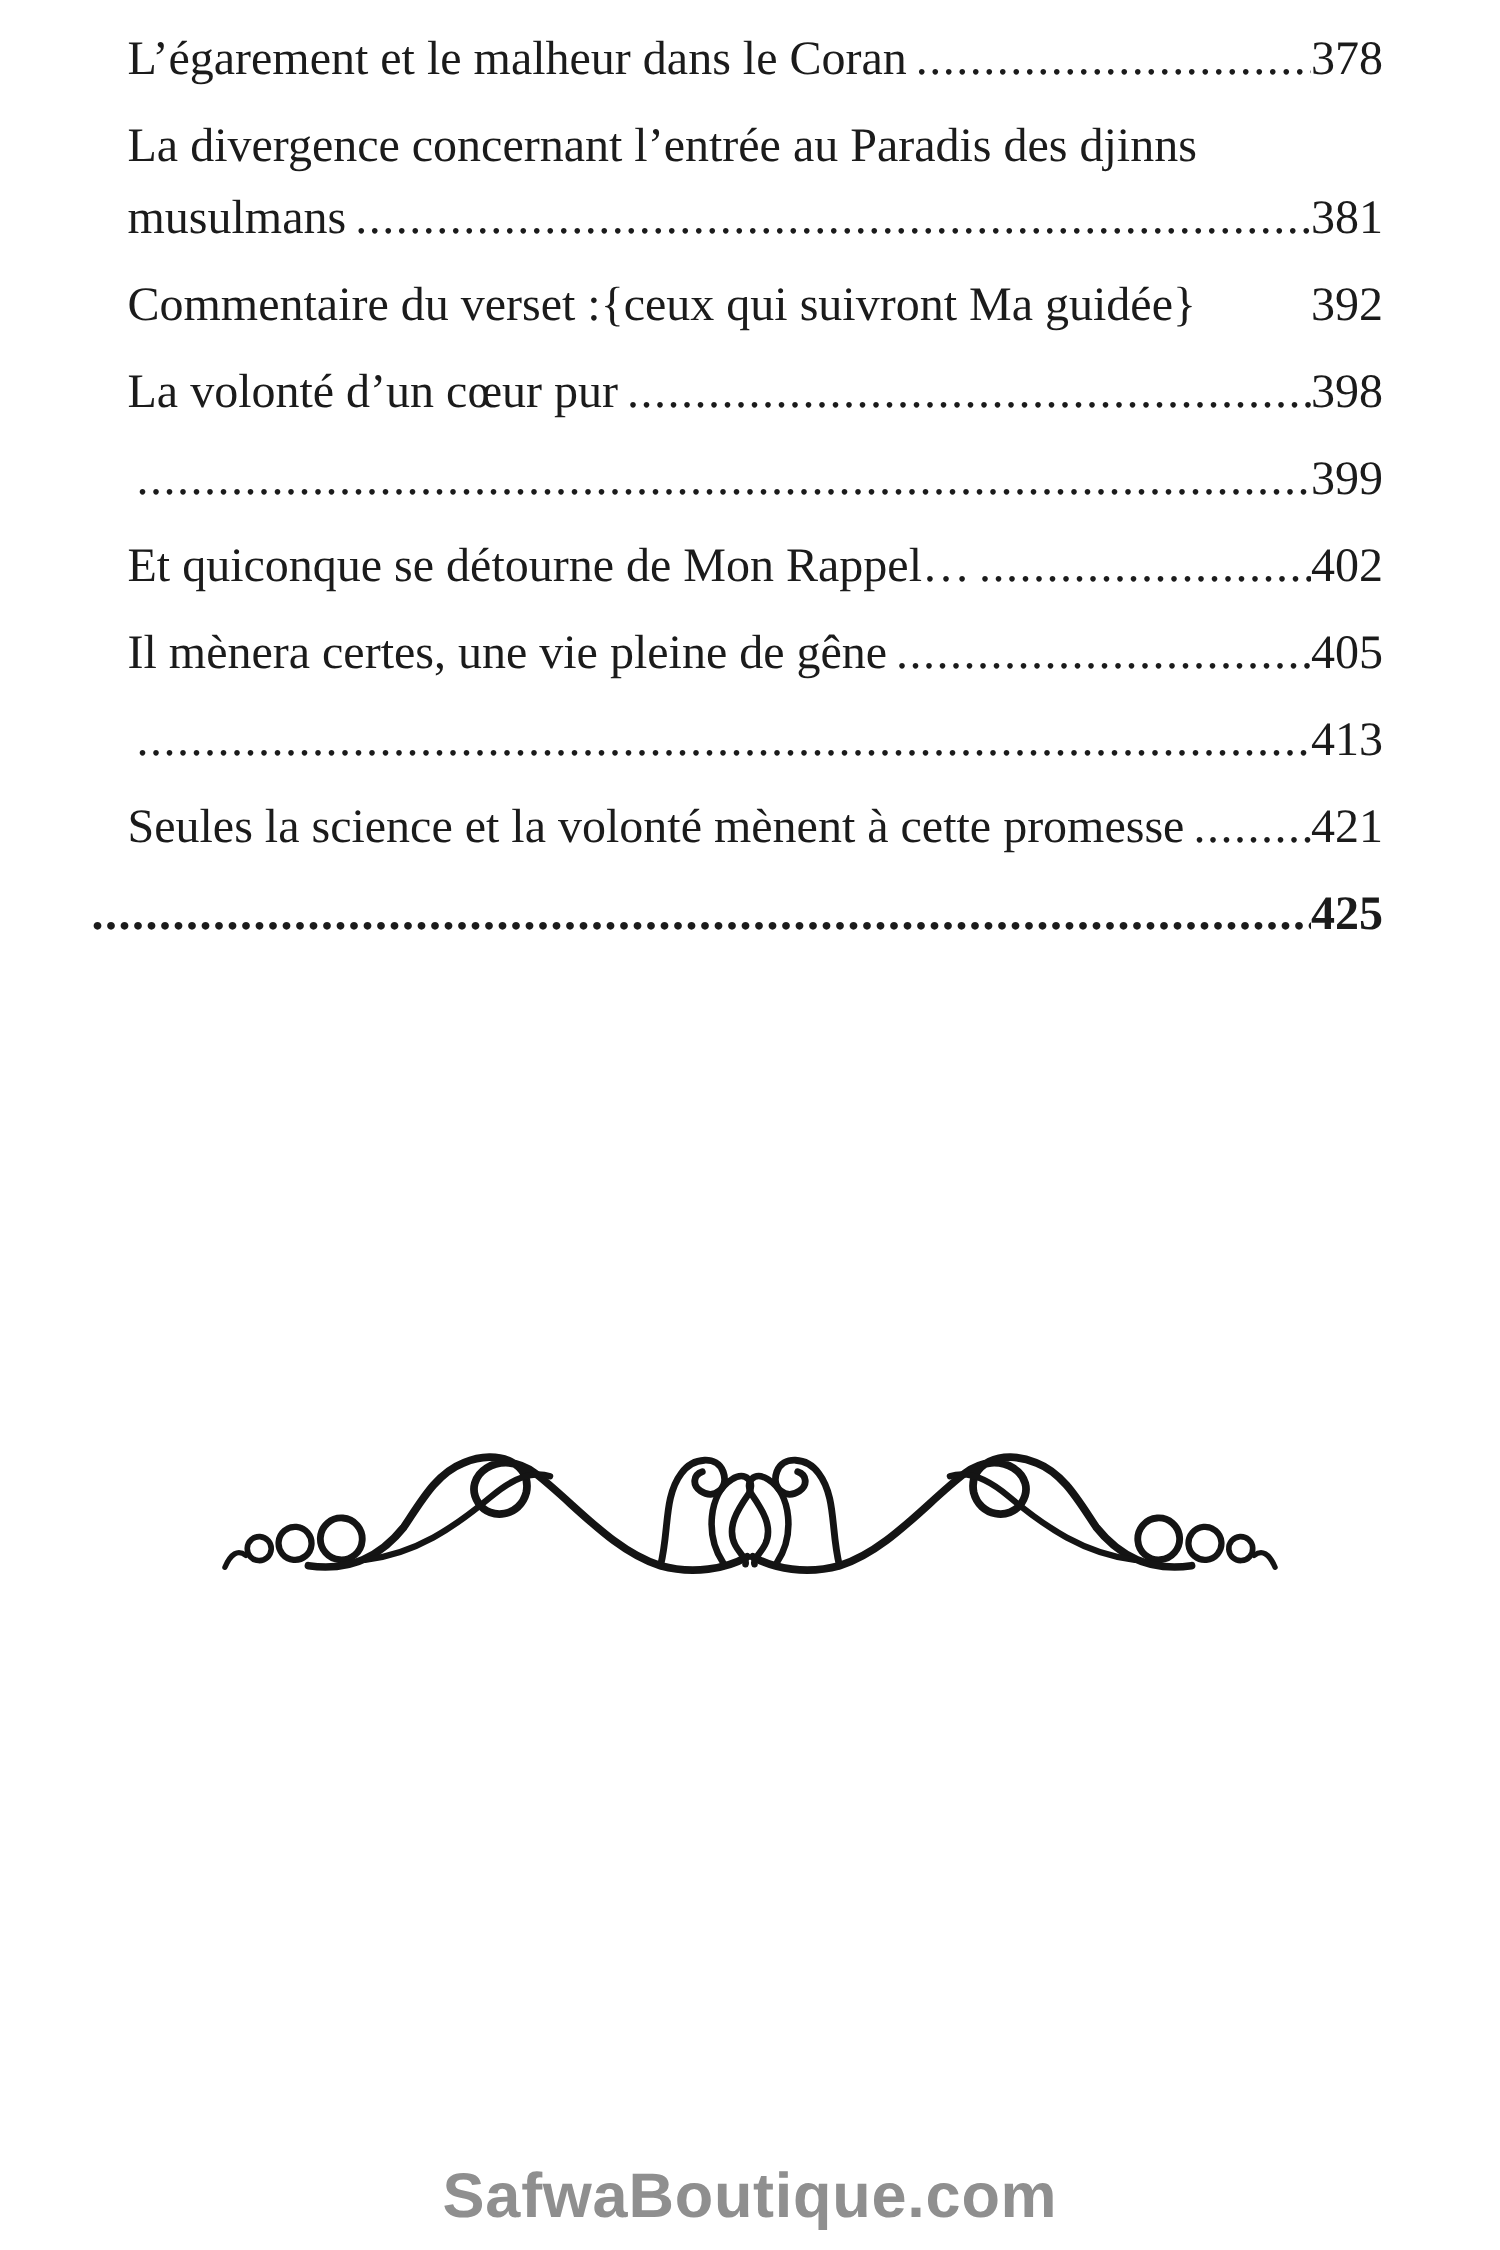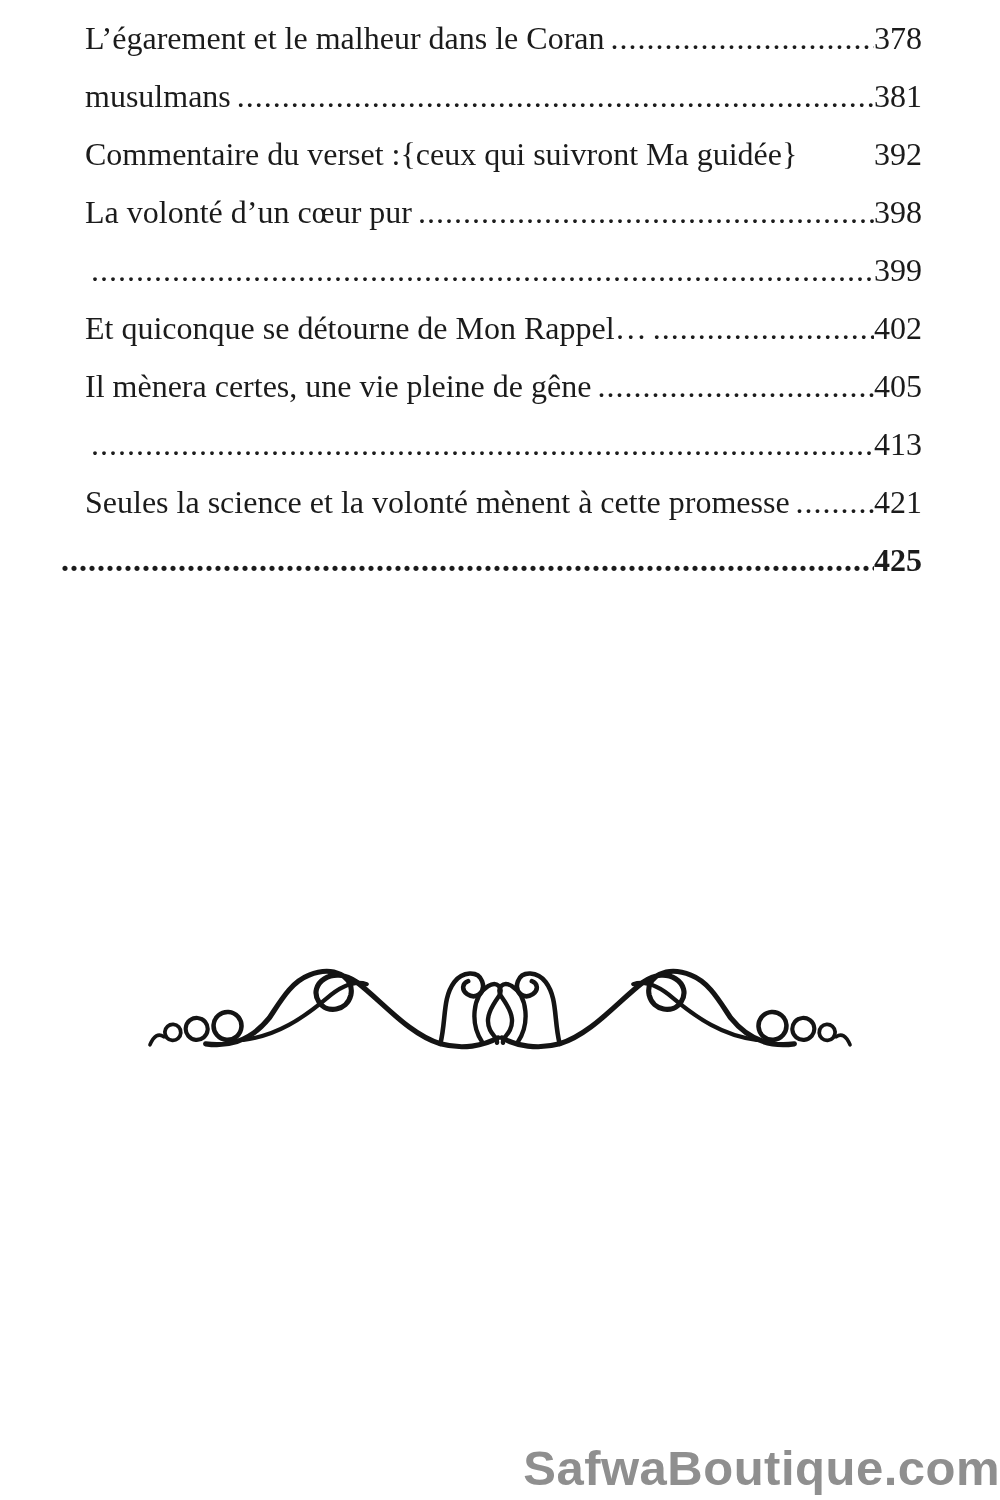--- a/index.html
+++ b/index.html
@@ -24,37 +24,42 @@
   }
   .toc-pagenum { white-space:nowrap; flex:0 0 auto; }
   .ornament {
     position:absolute; top:948px; left:50%;
     transform:translateX(-50%);
     width:716px; height:130px;
   }
   .ornament svg { display:block; width:100%; height:100%; }
   .footer-brand {
     position:absolute; top:1440px; left:0; right:0;
-    text-align:right;
+    text-align:center;
     font-family:"Liberation Sans", sans-serif;
-    font-weight:bold; font-size:49px; letter-spacing:0.5px;
+    font-weight:bold; font-size:42px; letter-spacing:0.5px;
   }
 </style>
 </head>
 <body>
 
 <div class="page" style="background: rgb(255, 255, 255); color: rgb(27, 27, 27);">
 
   <div class="toc" id="toc">
     <div class="toc-row indent">
       <span class="toc-title">L’égarement et le malheur dans le Coran</span>
       <span class="toc-leader">................................................................................................................................................................</span>
       <span class="toc-pagenum">378</span>
     </div>
 
+    <div class="toc-row indent tight">
+      <span class="toc-title">La divergence concernant l’entrée au Paradis des djinns</span>
+      <span class="toc-leader"></span>
+      <span class="toc-pagenum"></span>
+    </div>
 
     <div class="toc-row indent">
       <span class="toc-title">musulmans</span>
       <span class="toc-leader">................................................................................................................................................................</span>
       <span class="toc-pagenum">381</span>
     </div>
 
     <div class="toc-row indent">
       <span class="toc-title">Commentaire du verset :{ceux qui suivront Ma guidée}</span>
       <span class="toc-leader"></span>

